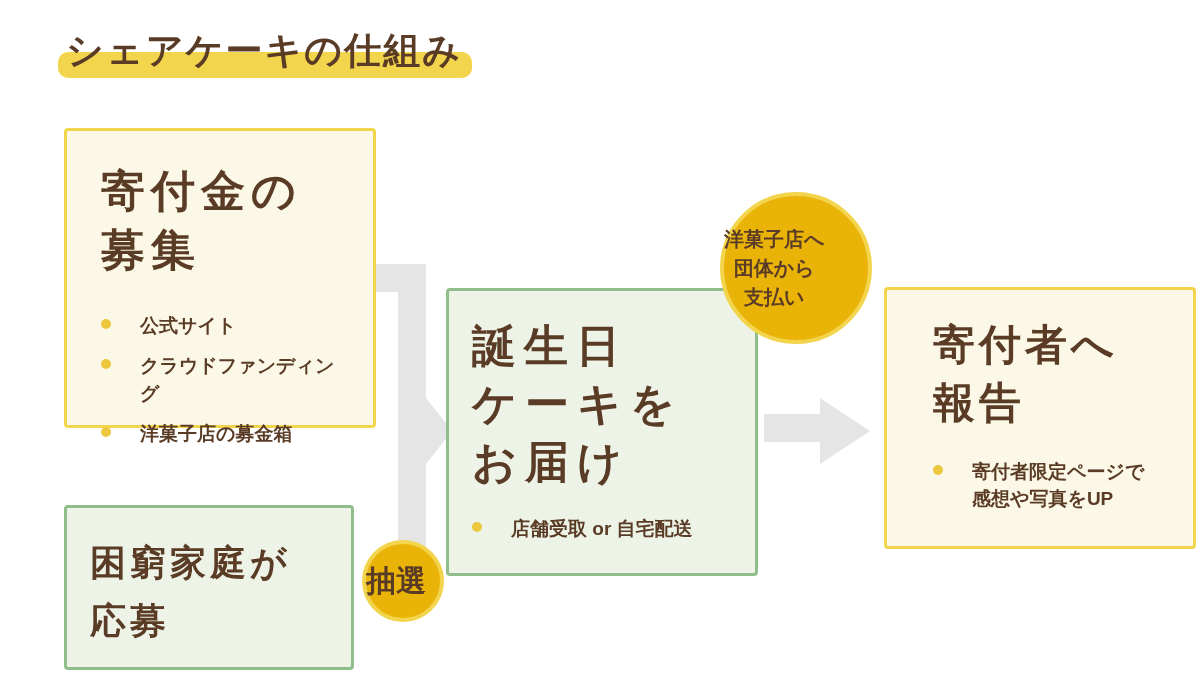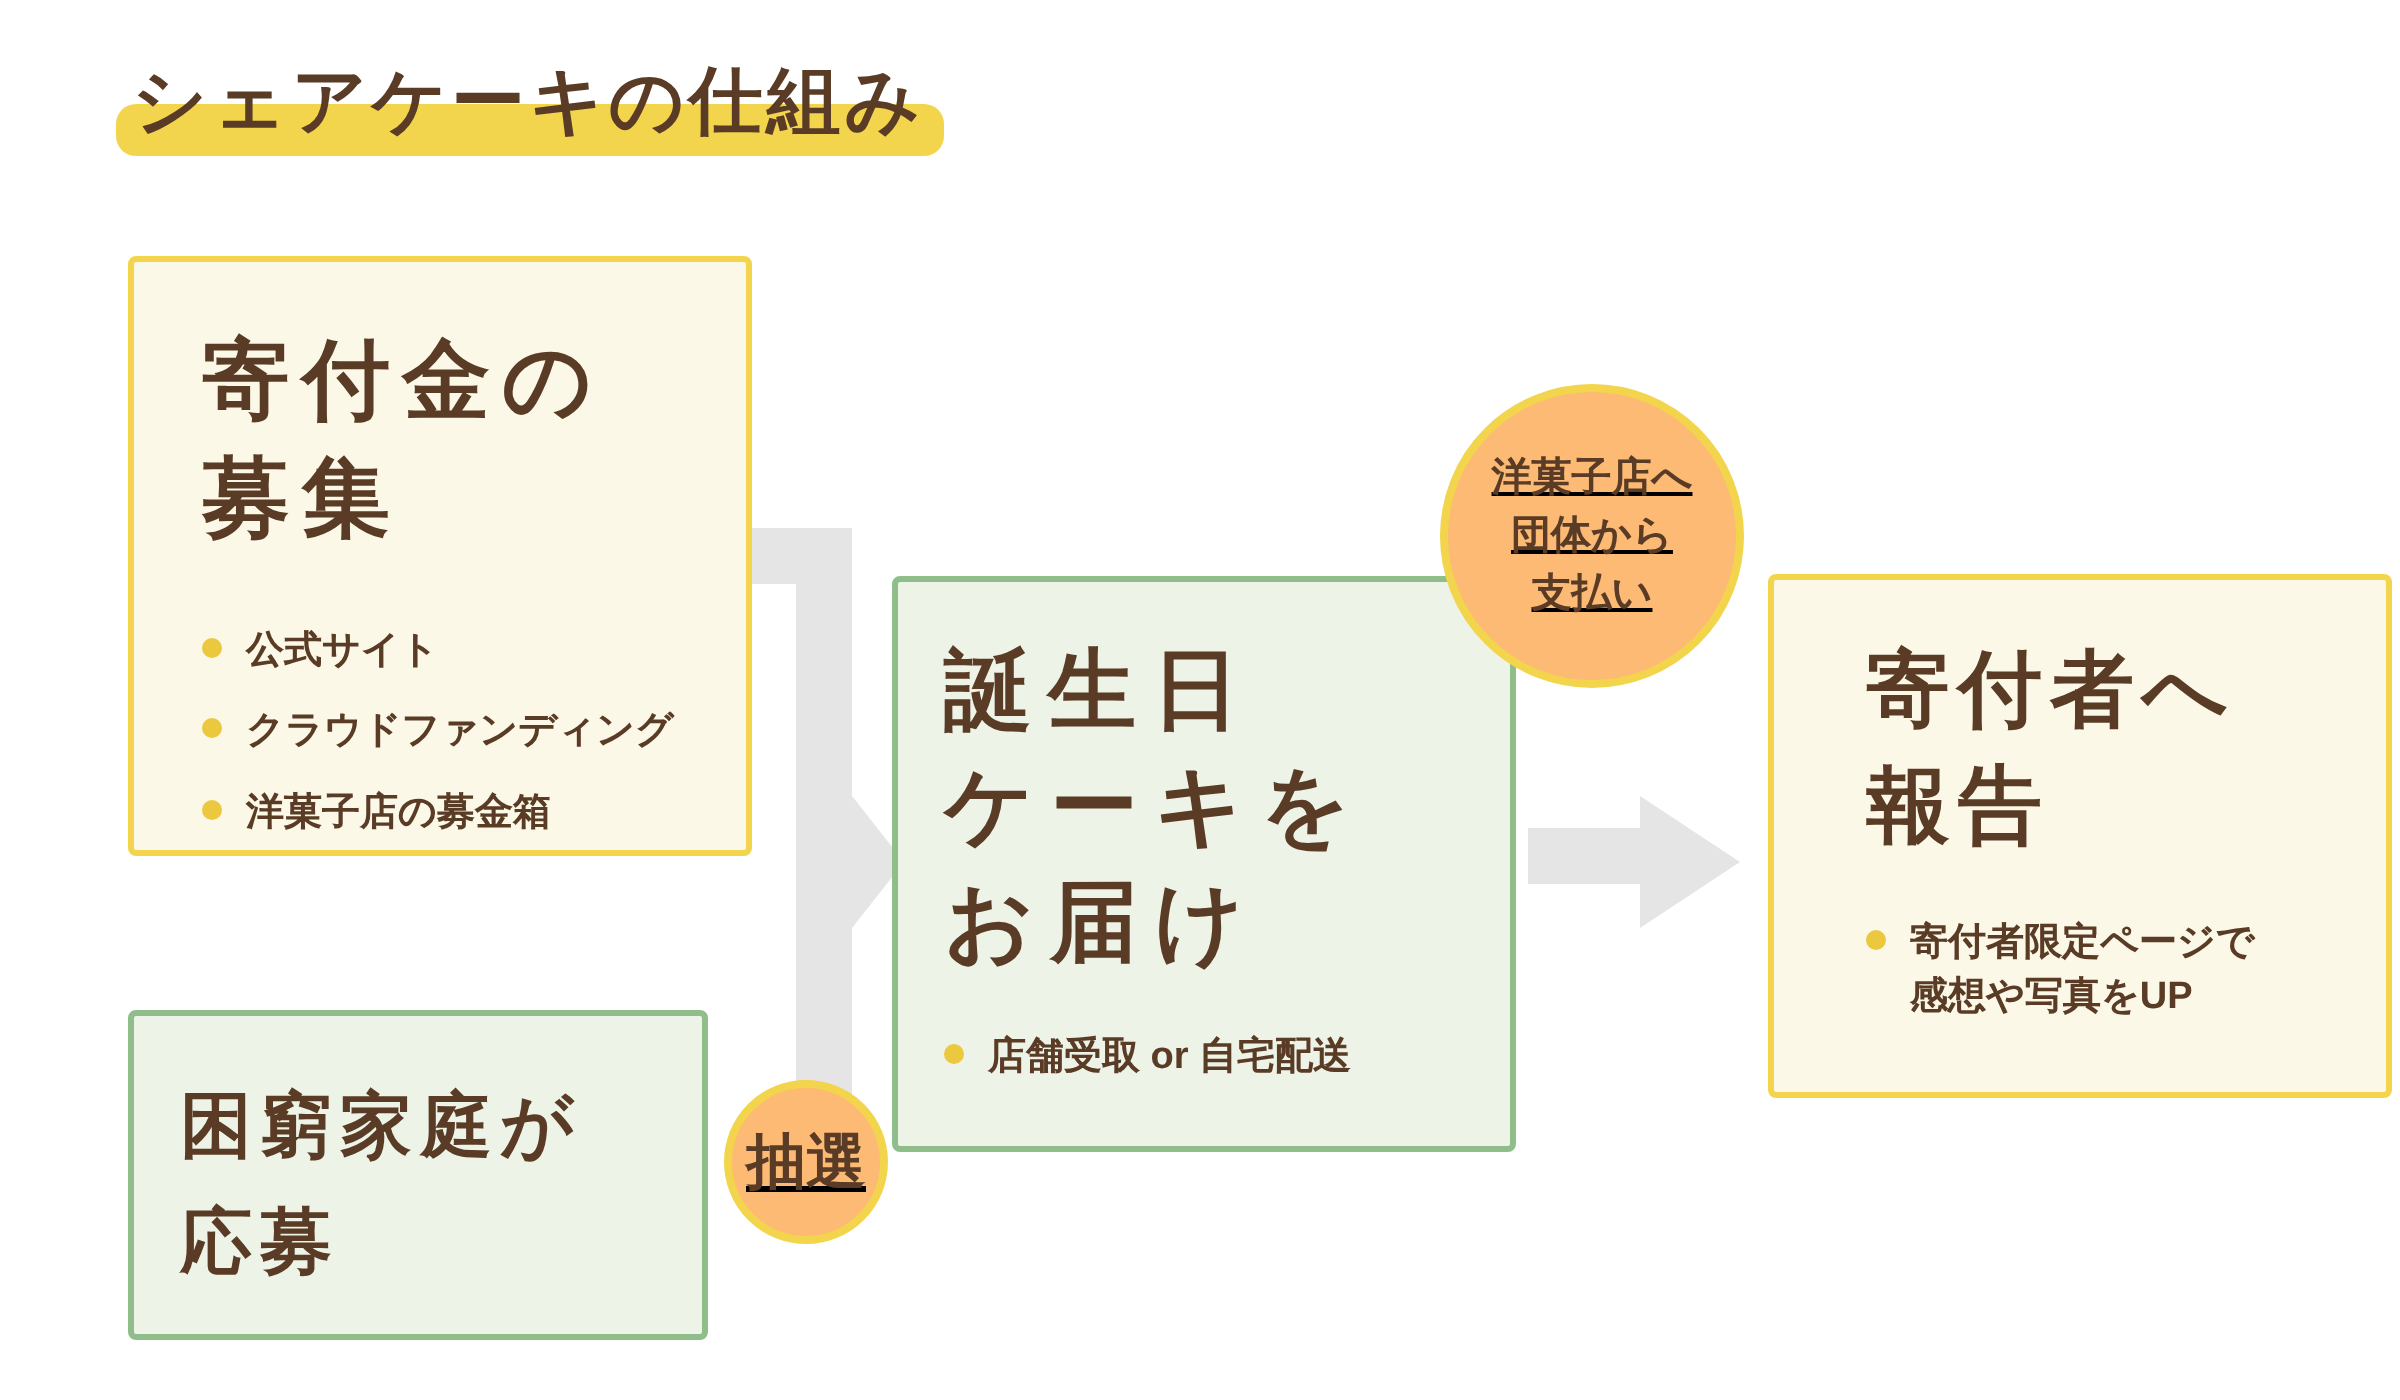--- a/index.html
+++ b/index.html
@@ -41,21 +41,21 @@
     position:absolute; border-radius:4px; z-index:1;
   }
   .box.yellow{ border:3px solid var(--yellow); background:var(--cream); }
   .box.green { border:3px solid var(--green);  background:var(--lgreen);padding-left:23px; }
 
   .heading{
     font-weight:800; color:var(--brown); white-space:pre-line;
   }
 
   .items{ display:flex; flex-direction:column; gap:13px; }
-  .item{ display:flex; gap:12px; align-items:flex-start; }
+  .item{ display:flex; gap:29px; align-items:flex-start; }
   .dot{
     width:10px; height:10px; border-radius:50%;
     background:var(--dot); margin-top:7px; flex:none;
   }
   .item-text{
     font-size:19px; font-weight:700; color:var(--brown);
     line-height:1.45; white-space:pre-line;
   }
 
   
@@ -72,23 +72,23 @@
   }
   .box-cake .heading{ font-size:44px; letter-spacing:8px; line-height:1.32; }
   .box-cake .items{ margin-top:24px; }
 
   .box-report{ left:858px; top:287px; width:312px; height:262px; padding:26px 46px; }
   .box-report .heading{ font-size:42px; letter-spacing:4px; line-height:1.38; }
   .box-report .items{ margin-top:26px; }
 
   
   .badge{
-    position:absolute; border-radius:50%; background:#fdba74;
-    display:flex; align-items:center; justify-content:center;
-    text-align:center; z-index:2;text-decoration:underline;
+    position:absolute; border-radius:50%; background:#eab308;
+    display:flex; align-items:center; justify-content:flex-start;
+    text-align:center; z-index:2;
   }
   .badge-lottery{
     left:336px; top:540px; width:82px; height:82px;
     border:4px solid var(--yellow);
   }
   .badge-lottery .badge-text{
     font-size:30px; font-weight:800; color:var(--brown);
   }
   .badge-payment{
     left:694px; top:192px; width:152px; height:152px;

